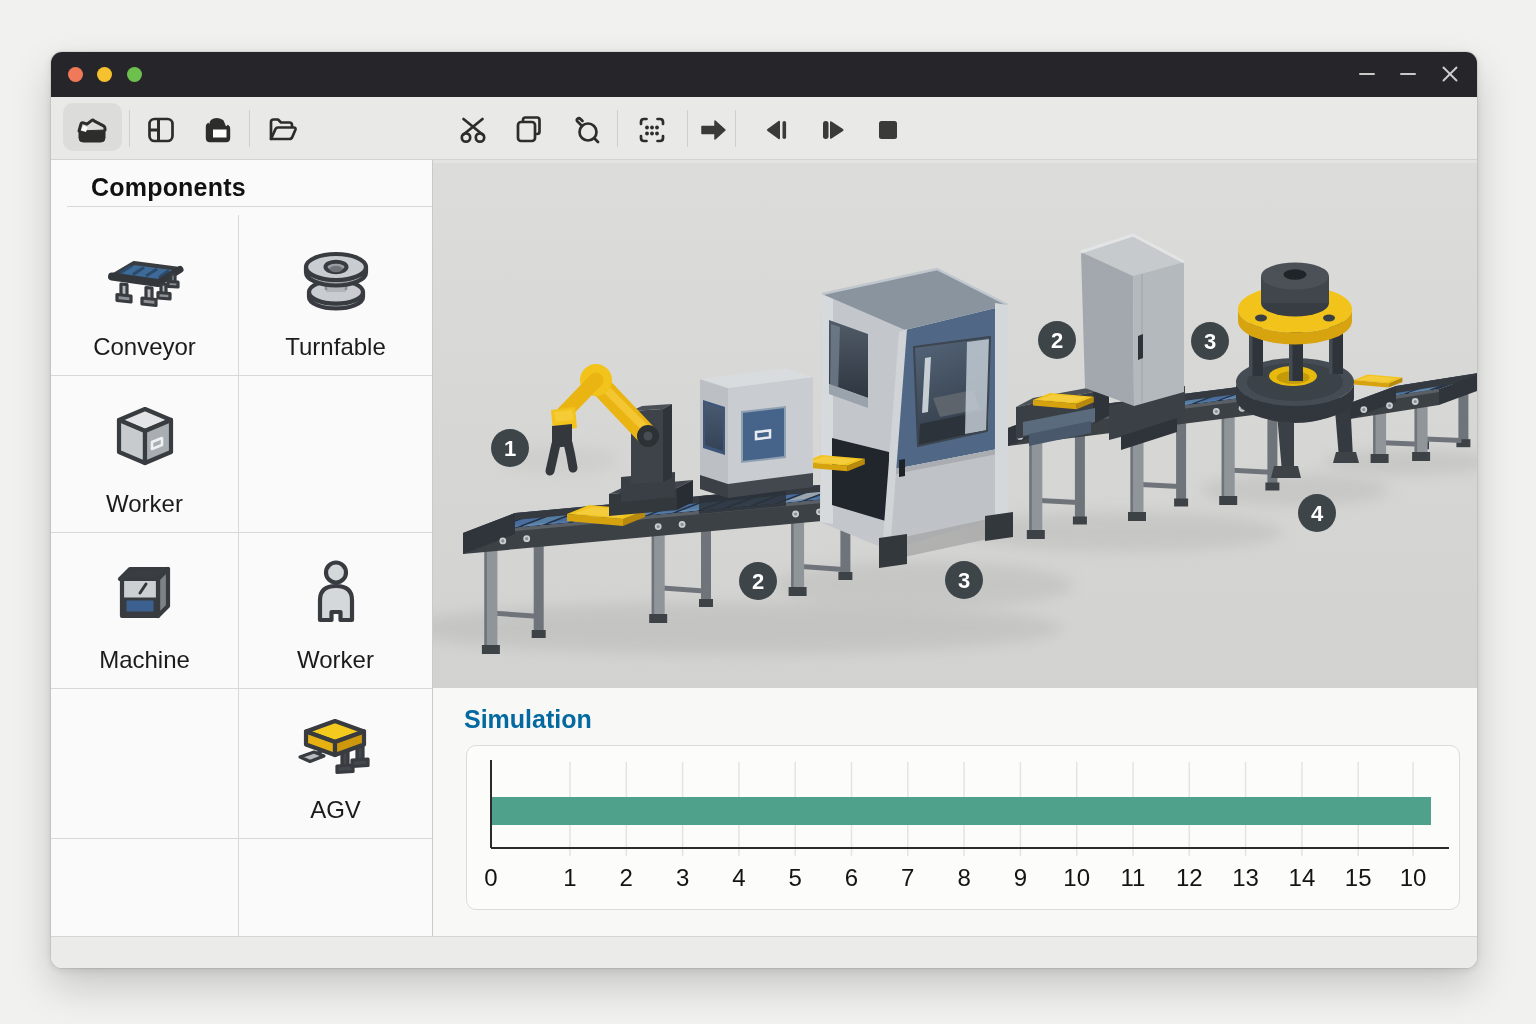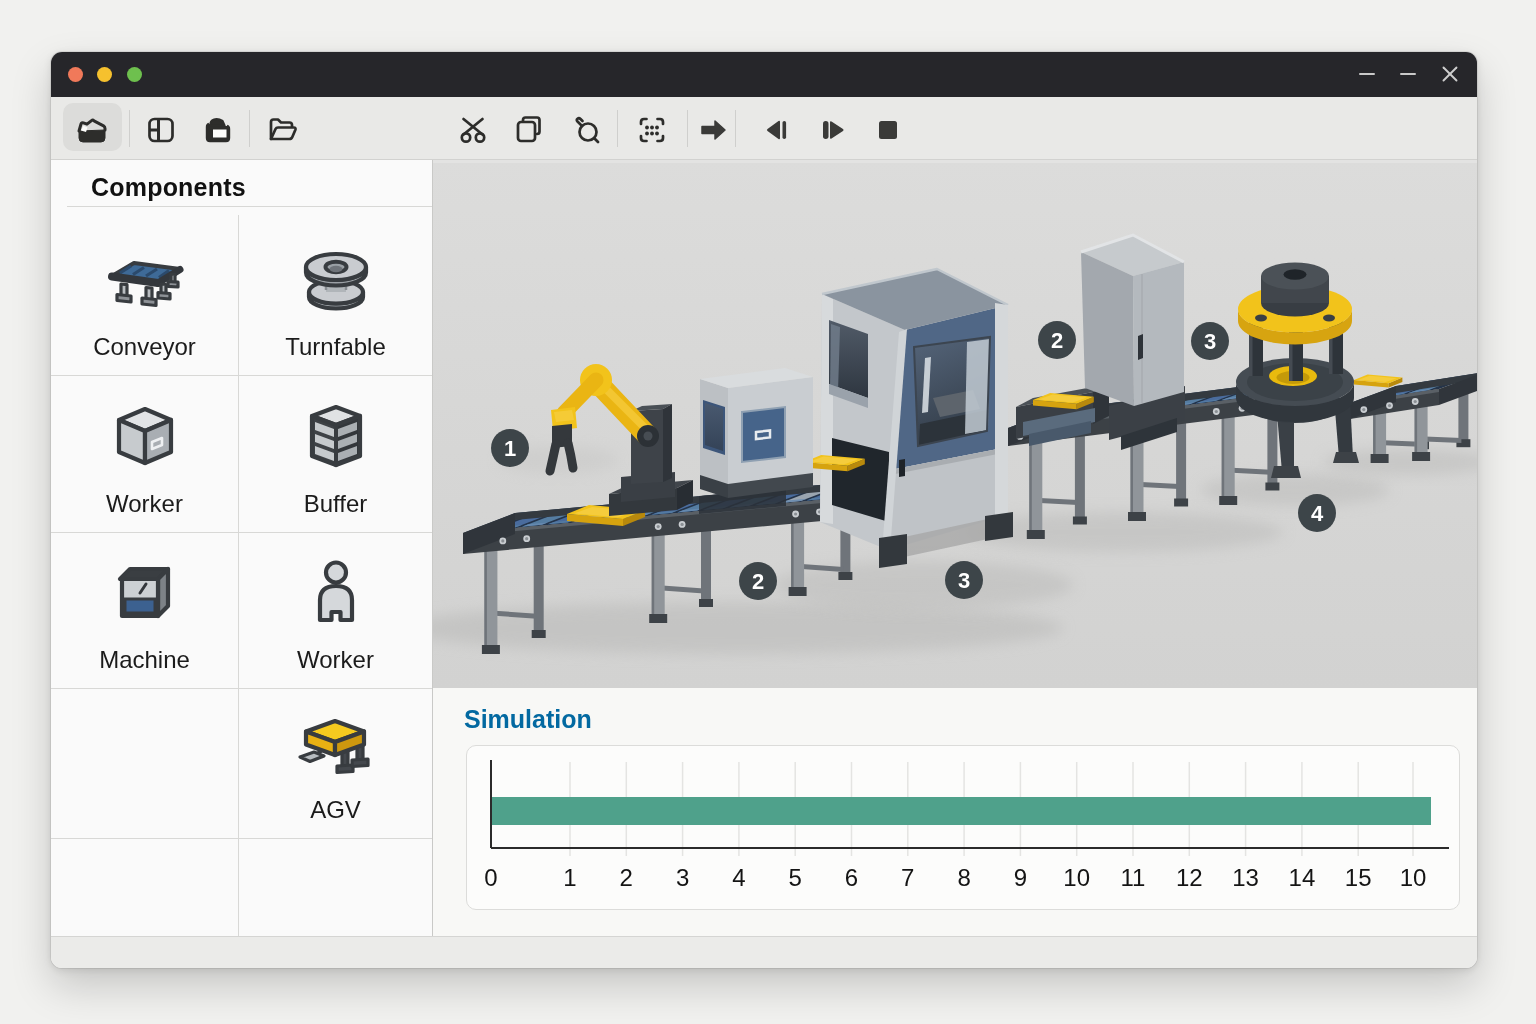--- a/index.html
+++ b/index.html
@@ -161,34 +161,20 @@
         <div class="lbl" style="top:118px">Conveyor</div>
       </div>
       <div class="cell" style="left:0px; top:215px; width:187px; height:157px;">
         <svg style="top:22px" width="86" height="86" viewBox="0 0 86 86">
           <polygon points="43,12 69,23 43,34 17,23" fill="#e2e4e6" stroke="#383c40" stroke-width="4.2" stroke-linejoin="round" stroke-linecap="round"></polygon>
           <polygon points="17,23 43,34 43,66 17,55" fill="#c7cbce" stroke="#383c40" stroke-width="4.2" stroke-linejoin="round" stroke-linecap="round"></polygon>
           <polygon points="43,34 69,23 69,55 43,66" fill="#a9aeb3" stroke="#383c40" stroke-width="4.2" stroke-linejoin="round" stroke-linecap="round"></polygon>
           <path d="M50,45 l10,-4 l0,7 l-10,4 Z" fill="none" stroke="#eef0f2" stroke-width="2.6" stroke-linejoin="round"></path>
         </svg>
         <div class="lbl" style="top:115px">Worker</div>
-      </div>
-      <div class="cell" style="left:187px; top:215px; width:195px; height:157px;">
-        <svg style="top:22px" width="86" height="86" viewBox="0 0 86 86">
-          <polygon points="43,10 67,19 43,28 19,19" fill="#e0e2e4" stroke="#383c40" stroke-width="4.2" stroke-linejoin="round" stroke-linecap="round"></polygon>
-          <polygon points="19,19 43,28 43,68 19,59" fill="#3e4246" stroke="#383c40" stroke-width="4.2" stroke-linejoin="round" stroke-linecap="round"></polygon>
-          <polygon points="43,28 67,19 67,59 43,68" fill="#33373b" stroke="#383c40" stroke-width="4.2" stroke-linejoin="round" stroke-linecap="round"></polygon>
-          <polygon points="22,25 41,32 41,40 22,33" fill="#c6cacd"></polygon>
-          <polygon points="22,37 41,44 41,52 22,45" fill="#c6cacd"></polygon>
-          <polygon points="22,49 41,56 41,64 22,57" fill="#c6cacd"></polygon>
-          <polygon points="45,32 64,25 64,33 45,40" fill="#aaafb3"></polygon>
-          <polygon points="45,44 64,37 64,45 45,52" fill="#aaafb3"></polygon>
-          <polygon points="45,56 64,49 64,57 45,64" fill="#aaafb3"></polygon>
-        </svg>
-        <div class="lbl" style="top:115px">Buffer</div>
       </div>
       <div class="cell" style="left:187px; top:372px; width:195px; height:156px;">
         <svg style="top:22px" width="86" height="86" viewBox="0 0 86 86">
           <circle cx="43" cy="18.5" r="10" fill="#d5d8db" stroke="#383c40" stroke-width="4.2" stroke-linejoin="round" stroke-linecap="round"></circle>
           <path d="M27,66 L27,46 Q27,32 43,32 Q59,32 59,46 L59,66 L47.5,66 L47.5,58 L38.5,58 L38.5,66 Z" fill="#d5d8db" stroke="#383c40" stroke-width="4.2" stroke-linejoin="round" stroke-linecap="round"></path>
         </svg>
         <div class="lbl" style="top:114px">Worker</div>
       </div>
       <div class="cell" style="left:0px; top:372px; width:187px; height:156px;">
         <svg style="top:22px" width="86" height="86" viewBox="0 0 86 86">

